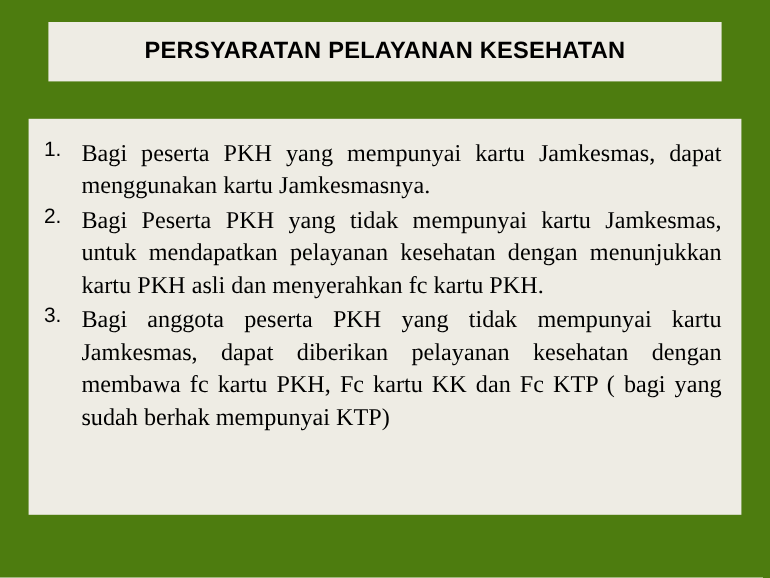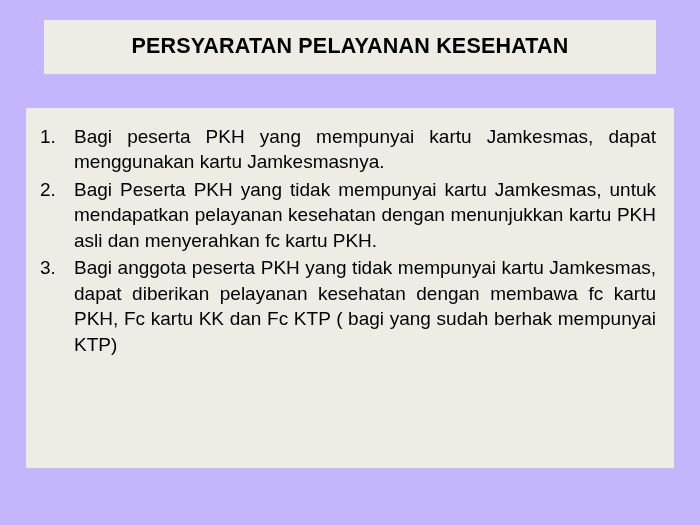--- a/index.html
+++ b/index.html
@@ -10,21 +10,21 @@
     width: 700px;
     height: 525px;
     background: #ffffff;
     font-family: "Liberation Sans", sans-serif;
     overflow: hidden;
   }
   .slide {
     position: relative;
     width: 700px;
     height: 525px;
-    background: #c4b5fd;
+    background: #4d7c0f;
     box-sizing: border-box;
   }
   .title-block {
     position: absolute;
     left: 44px;
     top: 20px;
     width: 612px;
     background: #eeece4;
     padding: 12px 10px 14px 10px;
     box-sizing: border-box;
@@ -59,26 +59,27 @@
   }
   .num {
     width: 34px;
     flex: 0 0 34px;
     font-size: 19px;
     line-height: 1.34;
     color: #000000;
   }
   .ptext {
     flex: 1 1 auto;
-    font-size: 19px;
+    font-size: 22px;
     line-height: 1.34;
     color: #000000;
     text-align: justify;
     text-align-last: left;
     hyphens: none;
+    font-family: Liberation Serif, serif;
   }
 </style>
 </head>
 <body>
 
 <div class="slide">
 
   <div class="title-block">
     <div class="title-line">PERSYARATAN PELAYANAN KESEHATAN</div>
   </div>

